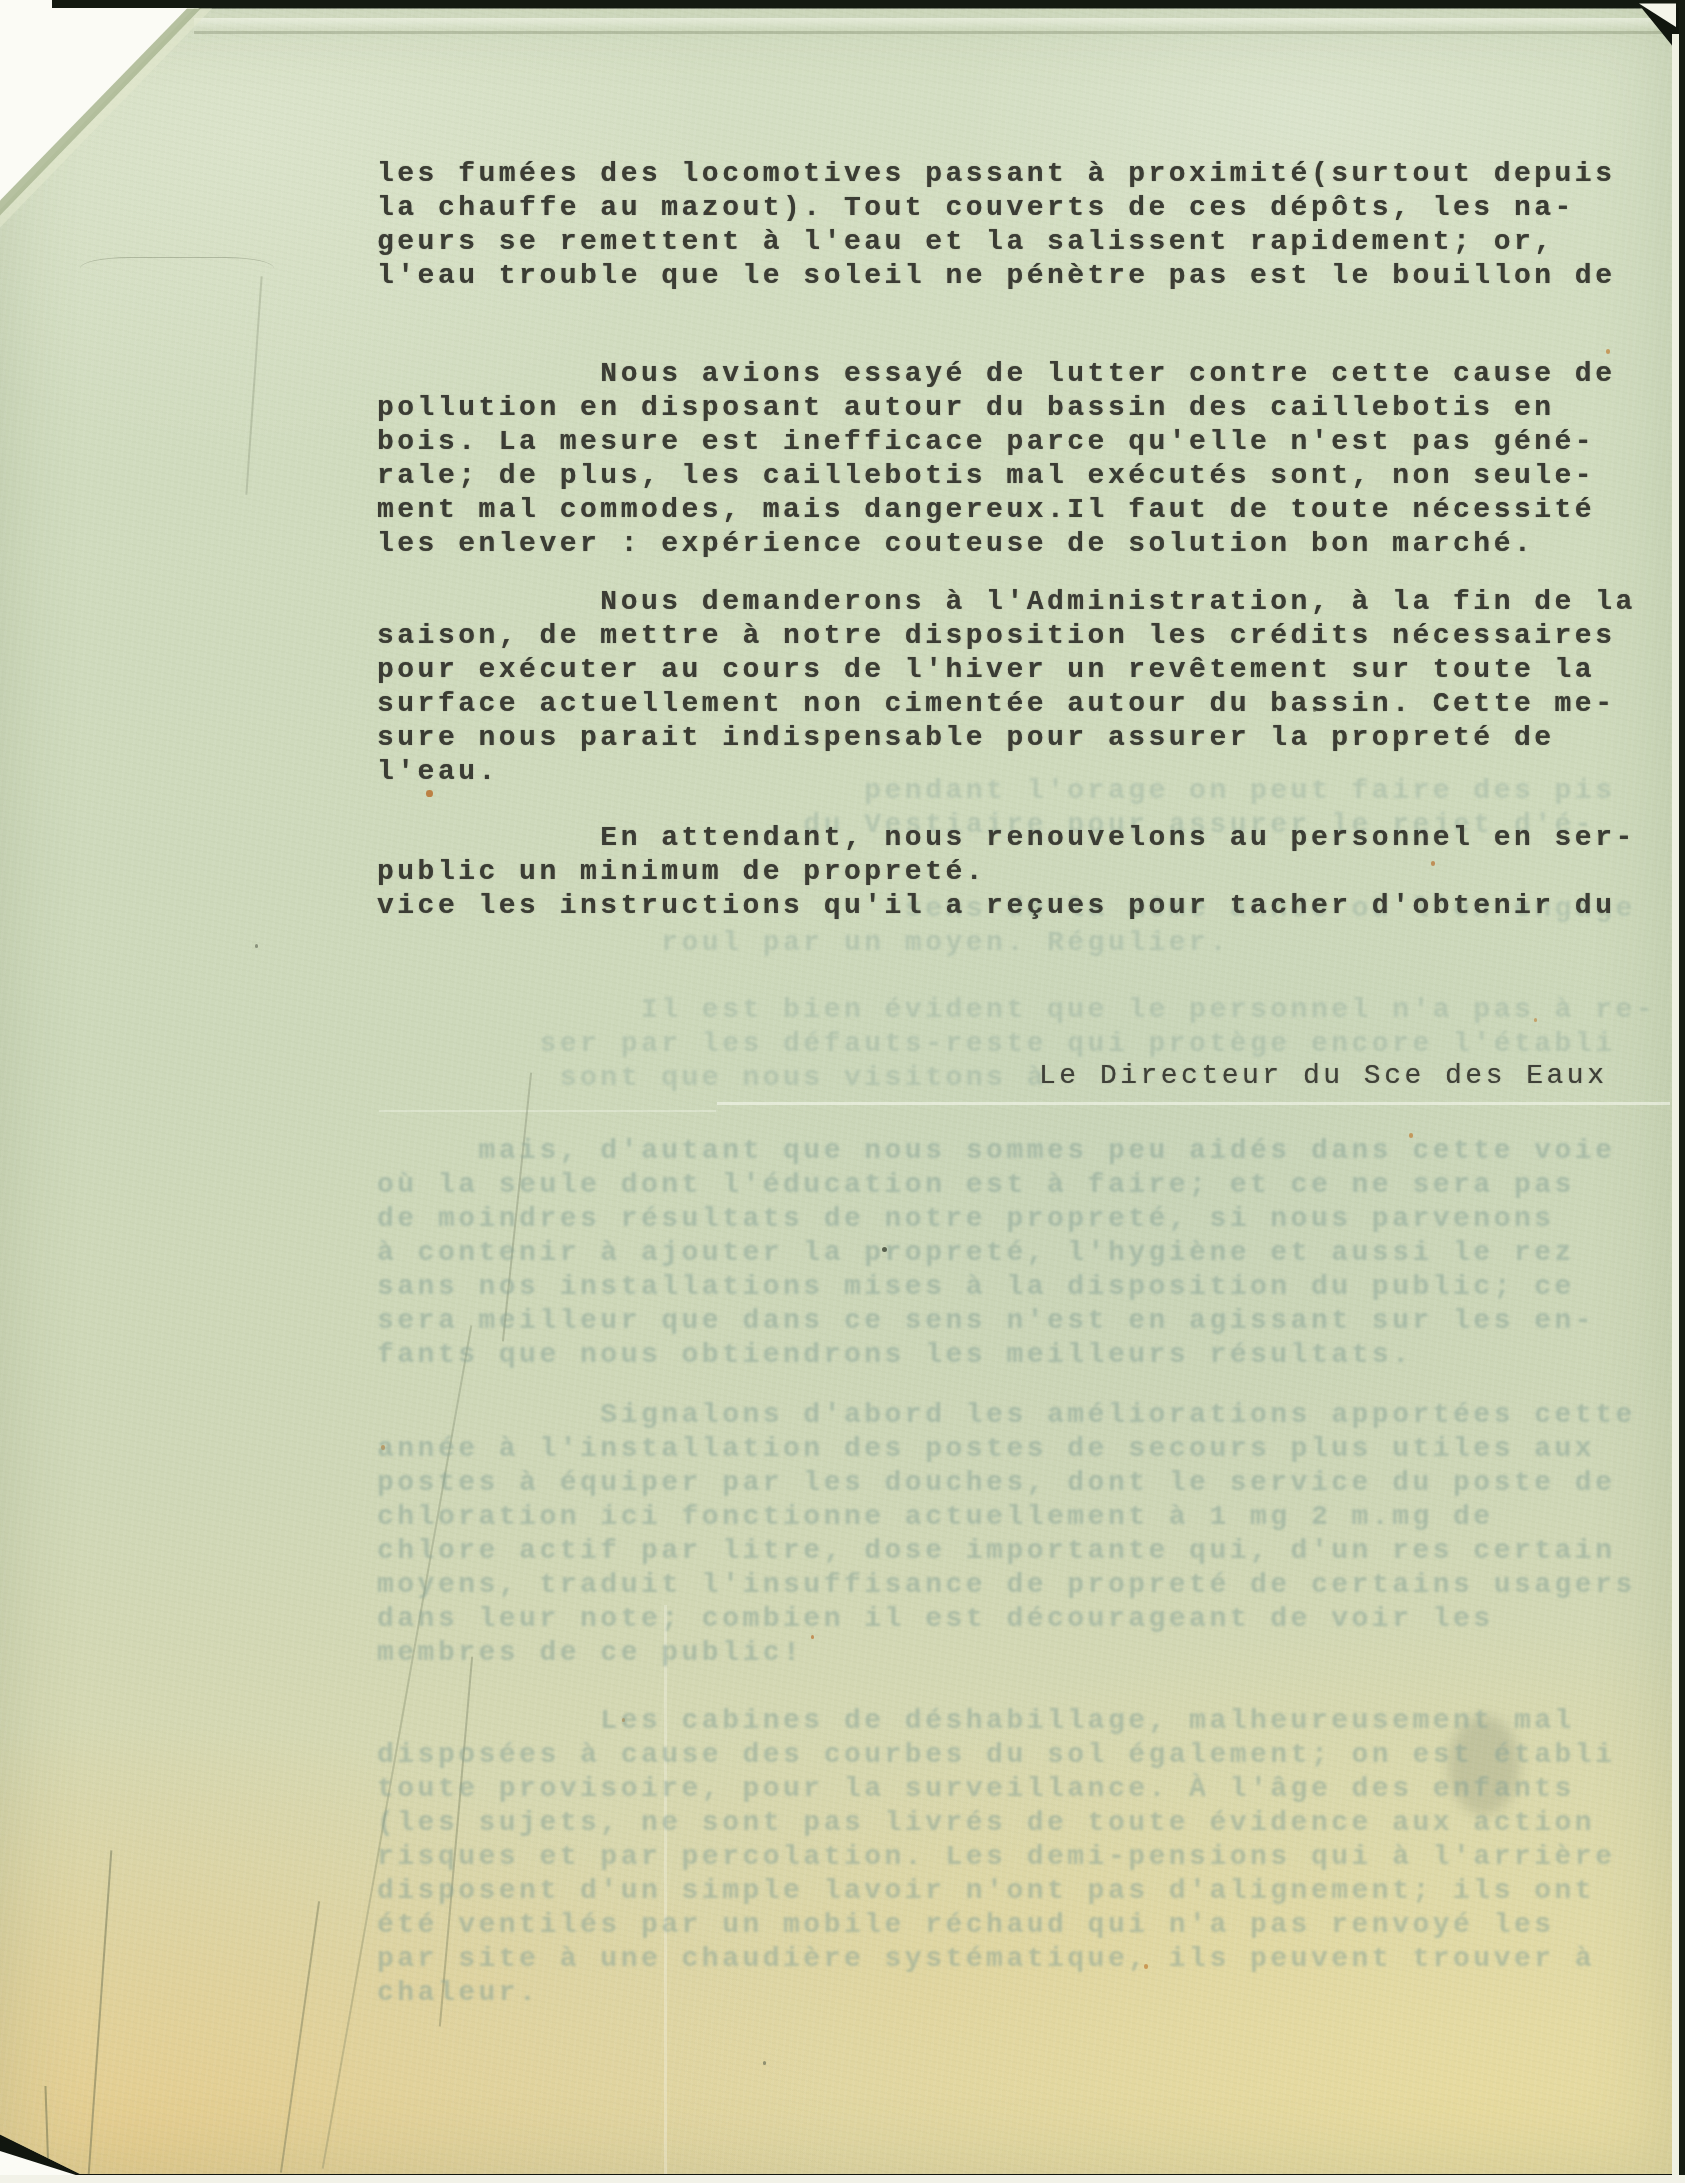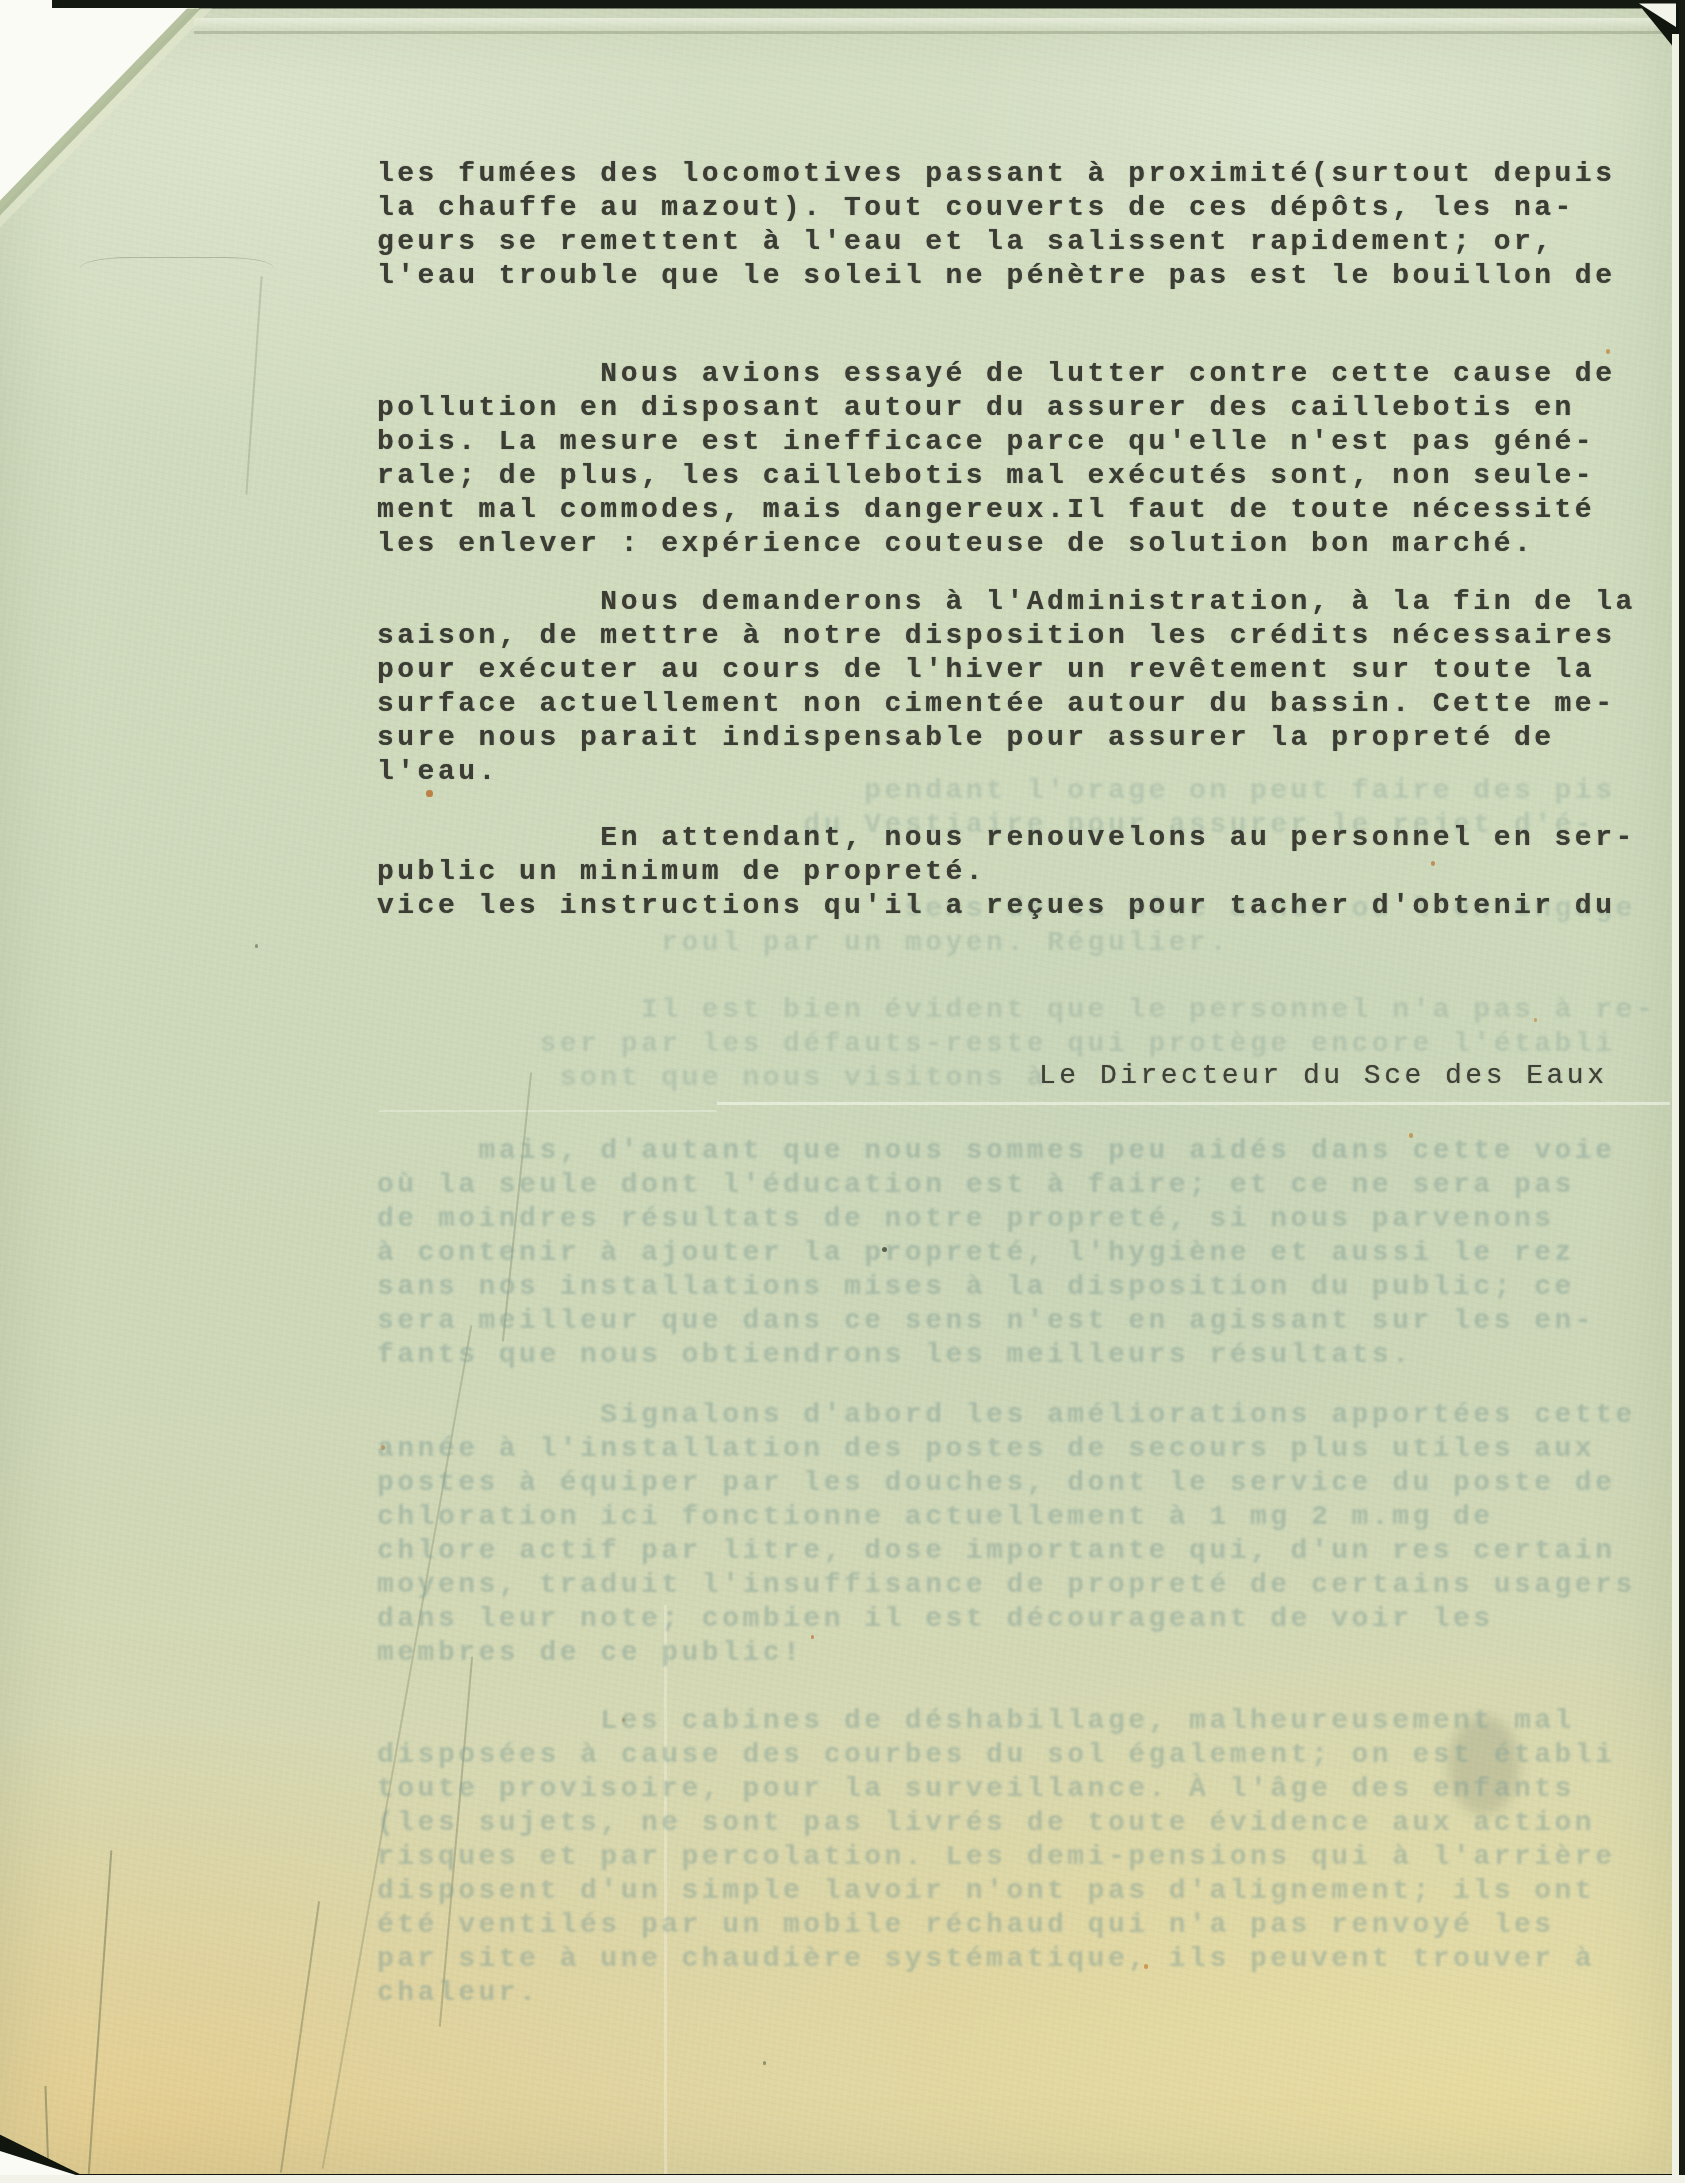--- a/index.html
+++ b/index.html
@@ -150,21 +150,21 @@
 
     <div id="typed-layer">
         <div class="typed-block" style="top: 149px;">
           <div class="line">les fumées des locomotives passant à proximité(surtout depuis</div>
           <div class="line">la chauffe au mazout). Tout couverts de ces dépôts, les na-</div>
           <div class="line">geurs se remettent à l'eau et la salissent rapidement; or,</div>
           <div class="line">l'eau trouble que le soleil ne pénètre pas est le bouillon de</div>
         </div>
         <div class="typed-block" style="top: 341px; margin-top: 8px;">
           <div class="line">           Nous avions essayé de lutter contre cette cause de</div>
-          <div class="line">pollution en disposant autour du assurer des caillebotis en</div>
+          <div class="line">pollution en disposant autour du bassin des caillebotis en</div>
           <div class="line">bois. La mesure est inefficace parce qu'elle n'est pas géné-</div>
           <div class="line">rale; de plus, les caillebotis mal exécutés sont, non seule-</div>
           <div class="line">ment mal commodes, mais dangereux.Il faut de toute nécessité</div>
           <div class="line">les enlever : expérience couteuse de solution bon marché.</div>
         </div>
         <div class="typed-block" style="top: 577px;">
           <div class="line">           Nous demanderons à l'Administration, à la fin de la</div>
           <div class="line">saison, de mettre à notre disposition les crédits nécessaires</div>
           <div class="line">pour exécuter au cours de l'hiver un revêtement sur toute la</div>
           <div class="line">surface actuellement non cimentée autour du bassin. Cette me-</div>

